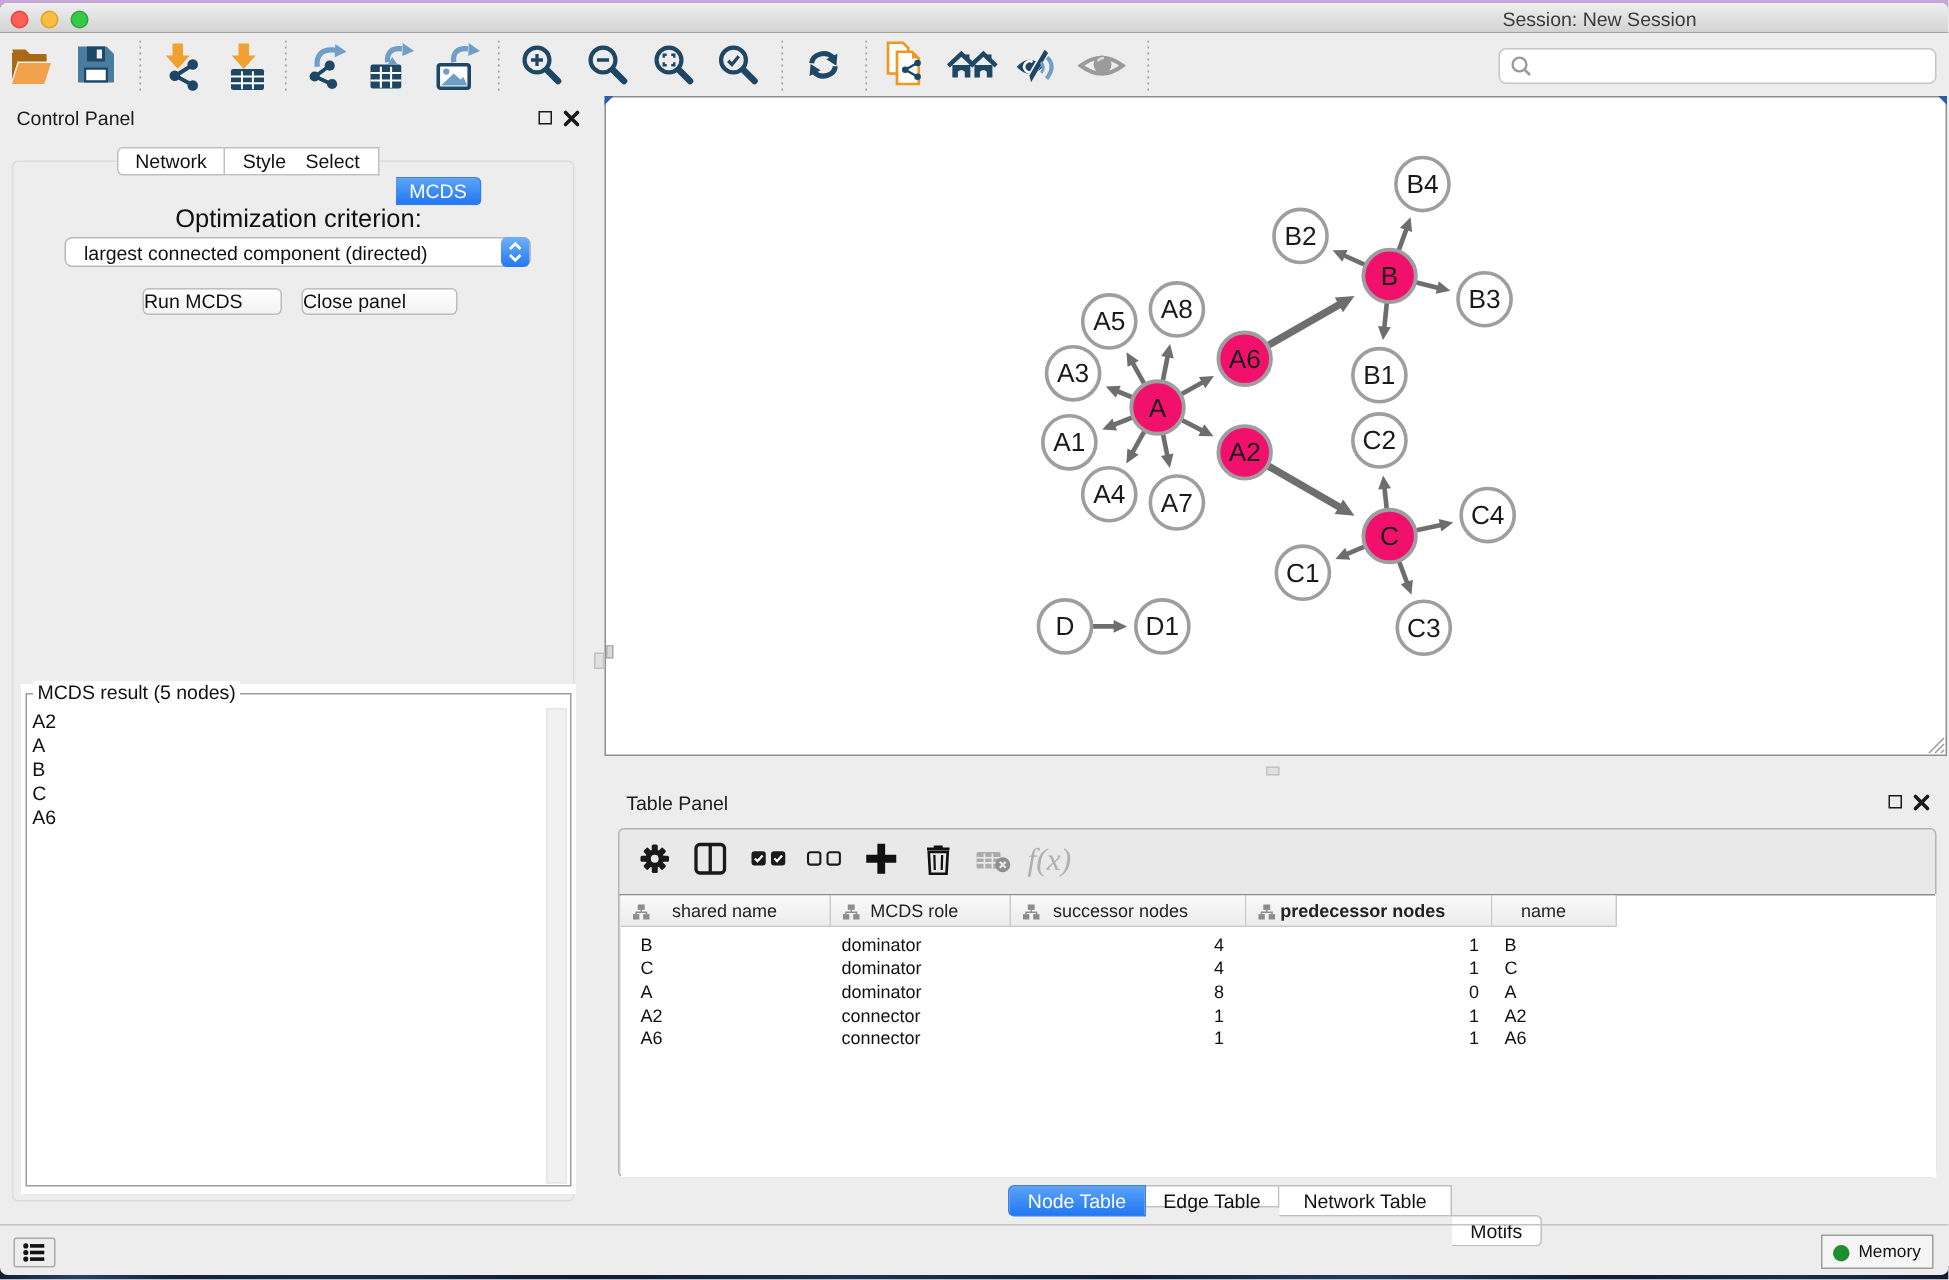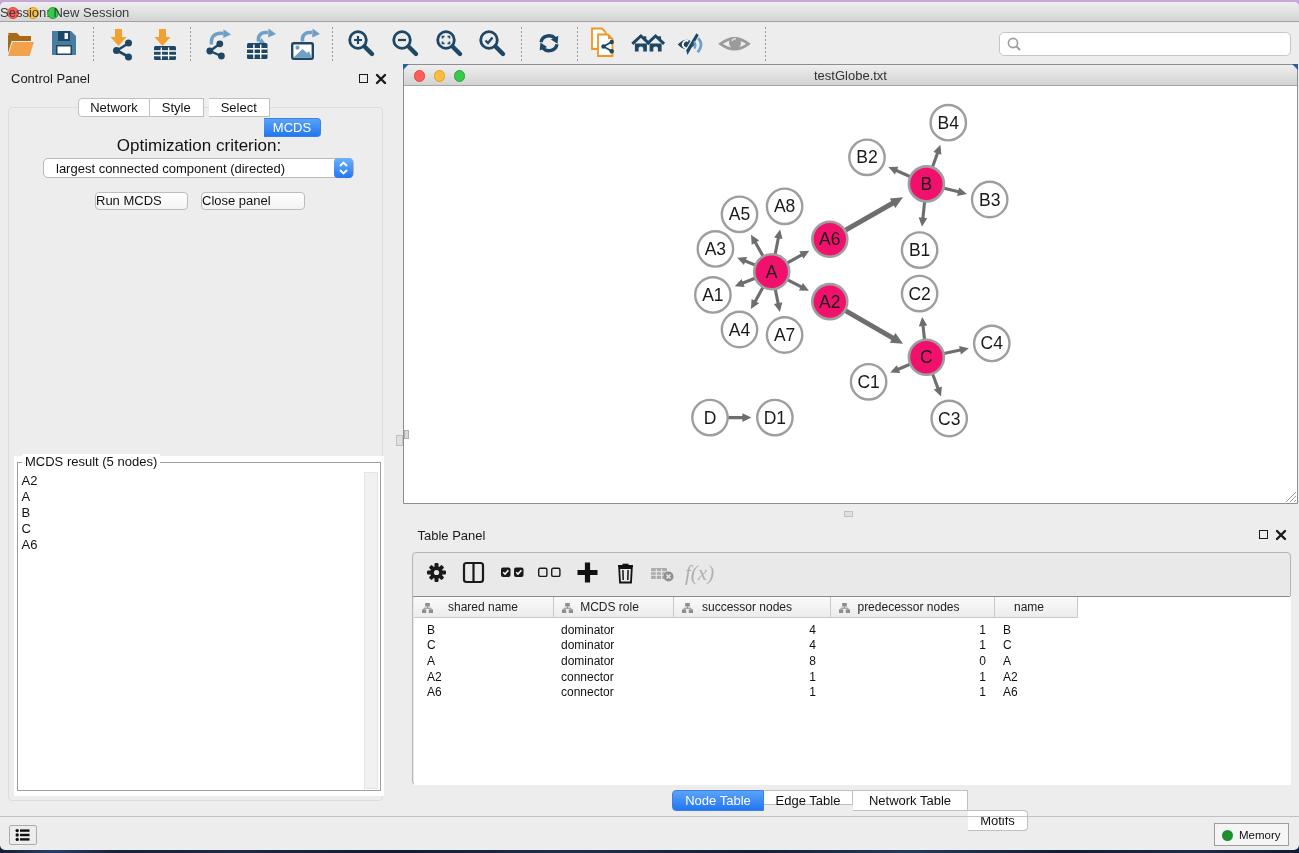--- a/index.html
+++ b/index.html
@@ -9,21 +9,21 @@
   #desk-top { left:0; top:0; width:1299px; height:9px; background:linear-gradient(#c7abd9,#b291cc); }
   #desk-bot { left:0; top:844px; width:1299px; height:9px; z-index:-1;
      background:linear-gradient(90deg,#131f38 0%,#27406b 4%,#15223d 9%,#1a2a4a 18%,#101c34 30%,#1d2f52 44%,#121f39 58%,#223a62 70%,#111d36 82%,#1b2c4e 92%,#101b33 100%); }
   #mainwin { left:0; top:2px; width:1299px; height:848px; background:#ededed; border-radius:5px; }
   #titlebar { left:0; top:0; width:1299px; height:20px; border-radius:5px 5px 0 0;
      background:linear-gradient(#efefef,#d4d4d4); border-bottom:1px solid #a2a2a2; }
   .light { width:12px; height:12px; border-radius:50%; top:5px; }
   .red { background:#fb5f57; border:1px solid #e2463f; }
   .yel { background:#fcbd40; border:1px solid #dfa023; }
   .grn { background:#36c94a; border:1px solid #2aa73a; }
-  #title-txt { top:3px; left:0; width:1131px; text-align:left; font-size:13px; color:#3a3a3a; }
+  #title-txt { top:3px; left:0; width:1131px; text-align:right; font-size:13px; color:#3a3a3a; }
   #toolbar { left:0; top:21px; width:1299px; height:42px; }
   .tsep { top:4px; width:1px; height:34px;
      background-image:linear-gradient(#999 40%, rgba(0,0,0,0) 0%);
      background-size:1px 4px; background-repeat:repeat-y; }
   #searchbox { left:999px; top:8.5px; width:292px; height:24px; background:#fff;
      border:1px solid #c6c6c6; border-radius:5px; }
   #ctrl { left:0; top:62px; width:391px; height:754px; }
   .paneltitle { font-size:13px; color:#1a1a1a; }
   .tab { position:absolute; height:19px; background:#fff; border:1px solid #bfbfbf; border-left:none;
      font-size:13px; color:#111; text-align:center; line-height:17px; }
@@ -198,47 +198,41 @@
   </div>
   <div class="abs" id="ctrl">
     <div class="abs paneltitle" style="left:11px;top:7px;">Control Panel</div>
     <div class="abs wbtn-sq" style="left:359px;top:10px;"></div>
     <svg class="abs" style="left:375px;top:9px" width="12" height="12" viewBox="0 0 12 12">
       <path d="M2,2 L10,10 M10,2 L2,10" stroke="#1a1a1a" stroke-width="2.4" stroke-linecap="round"></path>
     </svg>
     <div class="abs" id="cp-border"></div>
     <div class="tab first" style="left:78px;top:33.5px;width:72px;">Network</div>
     <div class="tab" style="left:150px;top:33.5px;width:53.5px;">Style</div>
-    <div class="tab" style="left:209px;top:33.5px;width:60.5px;">Select</div>
+    <div class="tab" style="left:192px;top:33.5px;width:60.5px;">Select</div>
     <div class="tab last sel" style="left:264px;top:33.5px;width:57px;">MCDS</div>
     <div class="abs" style="left:0;top:72px;width:398px;text-align:center;font-size:17px;color:#111;">Optimization criterion:</div>
     <div class="abs" style="left:43px;top:94px;width:311px;height:20px;background:#fff;border:1px solid #b9b9b9;border-radius:5px;">
       <div class="abs" style="left:12px;top:2px;font-size:13px;color:#111;">largest connected component (directed)</div>
       <div class="abs" style="right:0;top:-1px;width:19px;height:20px;border-radius:4px;background:linear-gradient(#6eb1f9,#2377f2);">
         <svg width="19" height="20" viewBox="0 0 19 20">
           <path d="M6,8 L9.5,4.5 L13,8" stroke="#fff" stroke-width="1.8" fill="none"></path>
           <path d="M6,12 L9.5,15.5 L13,12" stroke="#fff" stroke-width="1.8" fill="none"></path>
         </svg>
       </div>
     </div>
     <div class="btn" style="left:95px;top:127.5px;width:93px;height:18px;line-height:16px;">Run MCDS</div>
     <div class="btn" style="left:201px;top:127.5px;width:104px;height:18px;line-height:16px;">Close panel</div>
     <div class="abs" style="left:14px;top:392px;width:370px;height:340px;background:#fff;"></div>
     <div class="abs" style="left:364px;top:408px;width:14px;height:317px;background:#f1f1f1;border:1px solid #e4e4e4;"></div>
     <div class="abs" style="left:17px;top:397.5px;width:364px;height:329px;border:1px solid #9e9e9e;"></div>
     <div class="abs" style="left:22px;top:390px;background:#fff;padding:0 3px;font-size:13px;color:#111;">MCDS result (5 nodes)</div>
     <div class="abs" style="left:21.5px;top:409px;font-size:13px;color:#111;line-height:16px;">A2<br>A<br>B<br>C<br>A6</div>
   </div>
   <div class="abs" id="netframe">
-    <div class="abs" id="nettitle">
-      <div class="abs nlight red" style="left:9.5px;"></div>
-      <div class="abs nlight yel" style="left:29.5px;"></div>
-      <div class="abs nlight grn" style="left:49.5px;"></div>
-      <div class="abs" style="top:3px;left:0;width:893px;text-align:center;font-size:13px;color:#333;">testGlobe.txt</div>
-    </div>
     <svg class="abs" style="left:0;top:22px" width="893" height="416" viewBox="0 0 893 416">
       <line x1="367.7" y1="184.7" x2="337.7" y2="196.5" stroke="#6e6e6e" stroke-width="3.1"></line>
         <polygon points="330.8,199.3 337.6,192.0 340.7,200.0" fill="#6e6e6e"></polygon>
       <line x1="367.7" y1="184.7" x2="398.2" y2="200.4" stroke="#6e6e6e" stroke-width="3.1"></line>
         <polygon points="404.9,203.8 394.9,203.6 398.9,195.9" fill="#6e6e6e"></polygon>
       <line x1="367.7" y1="184.7" x2="340.1" y2="173.5" stroke="#6e6e6e" stroke-width="3.1"></line>
         <polygon points="333.2,170.7 343.1,170.1 339.9,178.1" fill="#6e6e6e"></polygon>
       <line x1="367.7" y1="184.7" x2="350.6" y2="215.4" stroke="#6e6e6e" stroke-width="3.1"></line>
         <polygon points="346.9,222.0 347.6,212.0 355.1,216.2" fill="#6e6e6e"></polygon>
       <line x1="367.7" y1="184.7" x2="350.7" y2="154.3" stroke="#6e6e6e" stroke-width="3.1"></line>
@@ -387,21 +381,21 @@
 
       <div class="hdrcell" style="left:1px;width:140px;">
           <div class="hdrlbl">shared name</div>
         </div>
       <div class="hdrcell" style="left:141.5px;width:120px;">
           <div class="hdrlbl" style="left:-4px;">MCDS role</div>
         </div>
       <div class="hdrcell" style="left:261.5px;width:157px;">
           <div class="hdrlbl" style="left:-5px;">successor nodes</div>
         </div>
-      <div class="hdrcell" style="left:418.5px;width:164px;">
+      <div class="hdrcell" style="left:418.5px;width:164px;font-weight:bold;">
           <div class="hdrlbl" style="left:-4px;">predecessor nodes</div>
         </div>
       <div class="hdrcell" style="left:582.5px;width:83px;">
           <div class="hdrlbl" style="left:-7px;">name</div>
         </div>
       <svg class="abs" style="left:0;top:45px" width="877" height="21" viewBox="0 0 877 21">
         <g fill="#8d8d8d">
           <g transform="translate(9,5)">
               <rect x="3.2" y="0" width="4.6" height="3.6"></rect>
               <rect x="0" y="6.4" width="4.2" height="3.6"></rect>

